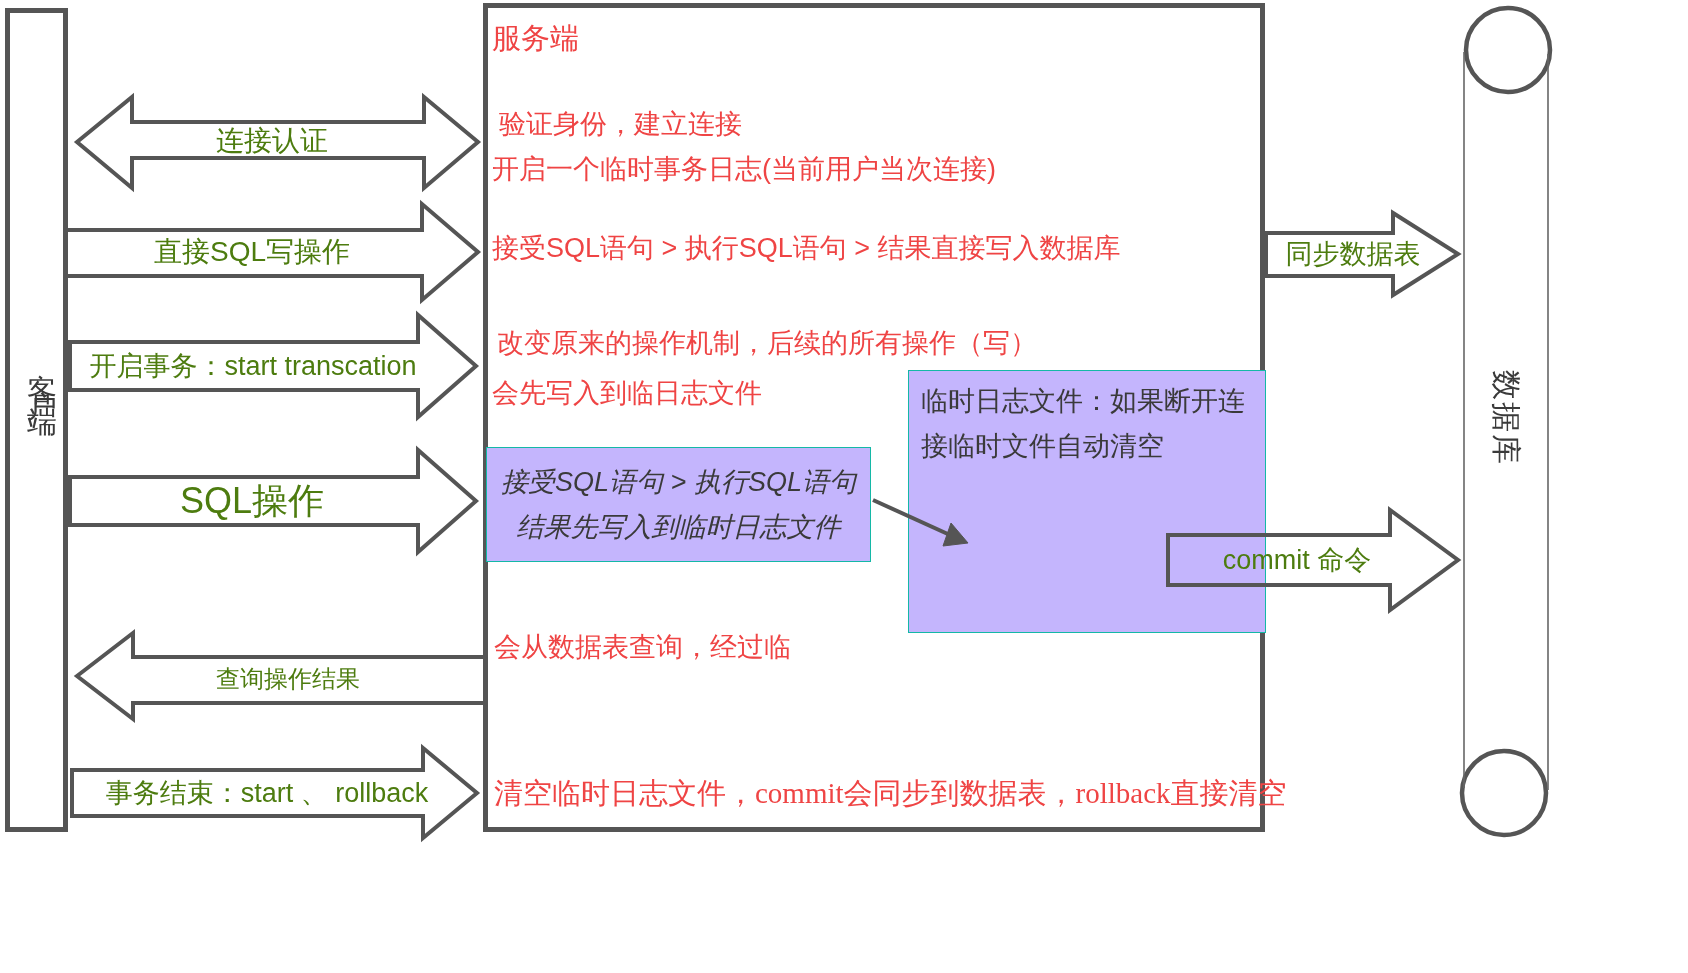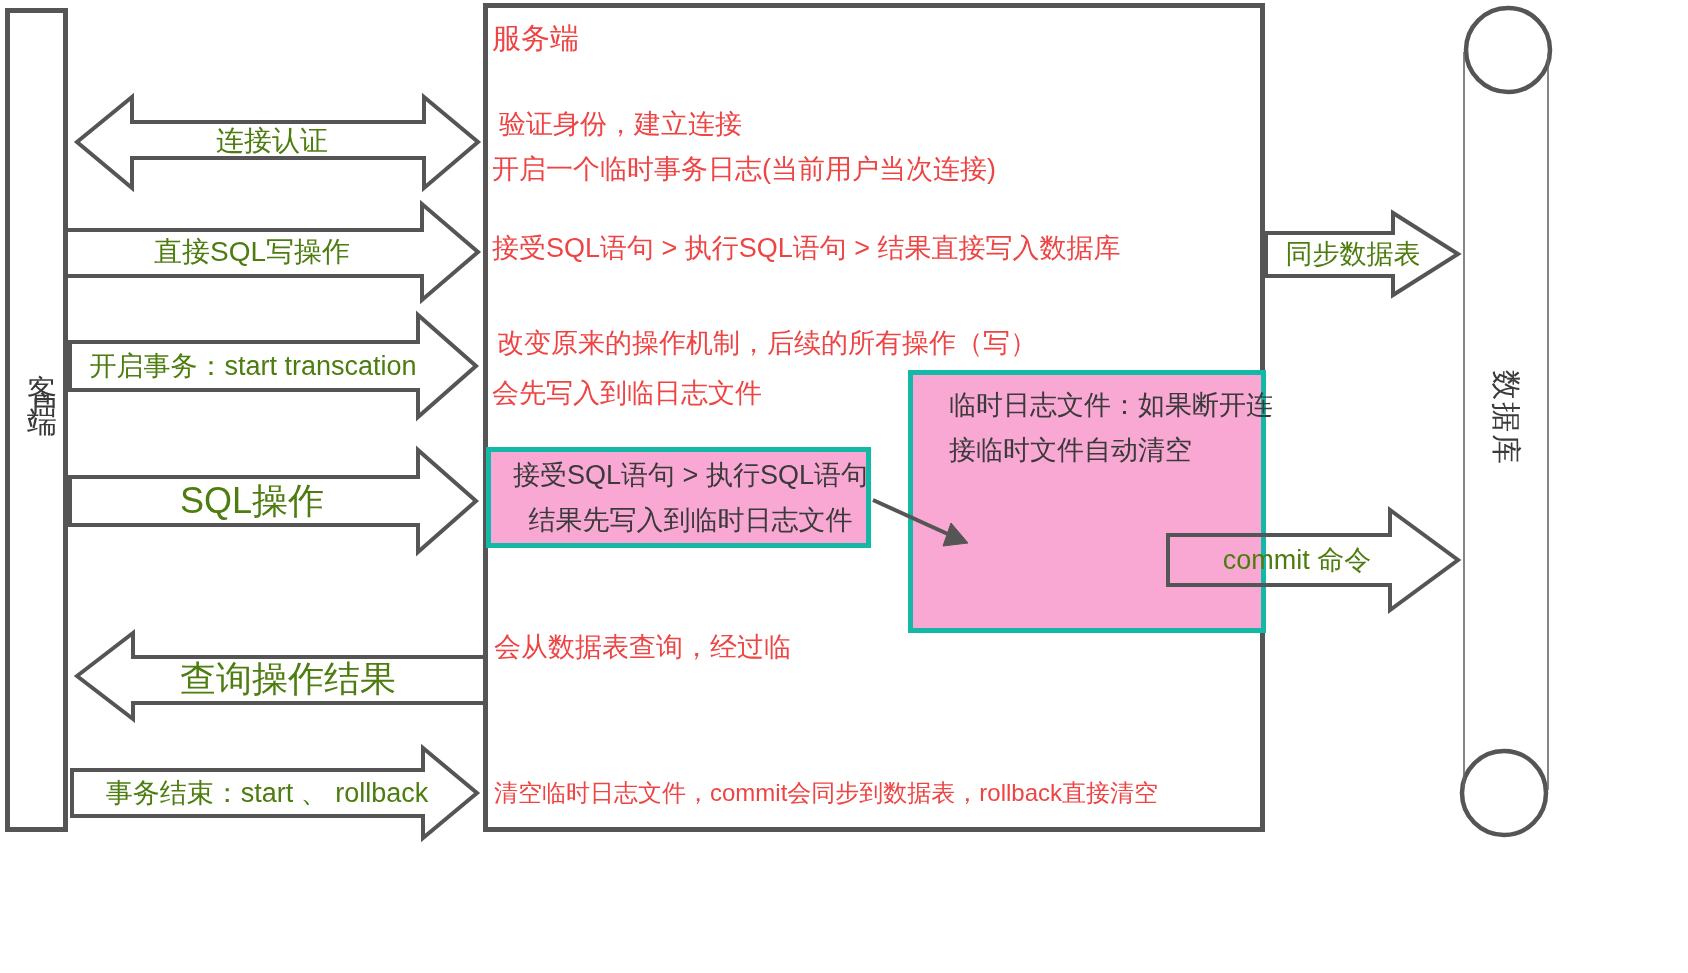--- a/index.html
+++ b/index.html
@@ -24,21 +24,21 @@
     z-index: 3;
     pointer-events: none;
   }
   .box {
     position: absolute;
     box-sizing: border-box;
     background: transparent;
     z-index: 2;
   }
   .thickbox { border: 5px solid #555555; }
-  .innerbox { border: 5px solid #14b8a6; background: #f9a8d4; padding-left: 24px; }
+  .innerbox { border: 1px solid #14b8a6; background: #c4b5fd; }
   .txt {
     position: absolute;
     white-space: nowrap;
     font-size: 27px;
     line-height: 30px;
     color: #ef4444;
     z-index: 4;
   }
   .arrow-label {
     position: absolute;
@@ -94,30 +94,30 @@
 
   <div class="box thickbox" style="left:483px; top:3px; width:782px; height:829px;"></div>
 
   <div class="txt" style="left:492px; top:23px; font-size:29px;">服务端</div>
   <div class="txt" style="left:492px; top:109px;margin-left:7px;">验证身份，建立连接</div>
   <div class="txt" style="left:492px; top:154px;">开启一个临时事务日志(当前用户当次连接)</div>
   <div class="txt" style="left:492px; top:233px;">接受SQL语句 &gt; 执行SQL语句 &gt;  结果直接写入数据库</div>
   <div class="txt" style="left:497px; top:328px;">改变原来的操作机制，后续的所有操作（写）</div>
   <div class="txt" style="left:492px; top:378px;">会先写入到临日志文件</div>
   <div class="txt" style="left:494px; top:632px;">会从数据表查询，经过临</div>
-  <div class="txt" style="left:494px; top:778px; font-size:24px;">清空临时日志文件，commit会同步到数据表，rollback直接清空</div>
+  <div class="txt" style="left:494px; top:778px; font-size:29px;font-family:Liberation Serif, serif;">清空临时日志文件，commit会同步到数据表，rollback直接清空</div>
 
   <div class="box innerbox" style="left:908px; top:370px; width:358px; height:263px; z-index:2;">
     <div class="boxtext-left">
       <div>临时日志文件：如果断开连</div>
       <div>接临时文件自动清空</div>
     </div>
   </div>
 
-  <div class="box innerbox" style="left:486px; top:447px; width:385px; height:101px;">
+  <div class="box innerbox" style="left:486px; top:447px; width:385px; height:115px;font-style:italic;">
     <div class="boxtext-center">
       <div>接受SQL语句 &gt; 执行SQL语句</div>
       <div>结果先写入到临时日志文件</div>
     </div>
   </div>
 
 
   <svg id="shapes" viewBox="0 0 1688 973" xmlns="http://www.w3.org/2000/svg">
 
     <polygon points="77,142 132,97 132,122 424,122 424,97 478,142 424,188 424,158 132,158 132,188" fill="none" stroke="#555555" stroke-width="4"></polygon>
@@ -142,20 +142,20 @@
     <circle cx="1508" cy="50" r="42" fill="none" stroke="#555555" stroke-width="4.5"></circle>
     <circle cx="1504" cy="793" r="42" fill="none" stroke="#555555" stroke-width="4.5"></circle>
     <line x1="1464" y1="52" x2="1464" y2="788" stroke="#666666" stroke-width="1.6"></line>
     <line x1="1548" y1="54" x2="1548" y2="790" stroke="#666666" stroke-width="1.6"></line>
   </svg>
 
   <div class="arrow-label" style="left:272px; top:141px; font-size:28px;">连接认证</div>
   <div class="arrow-label" style="left:252px; top:252px; font-size:28px;">直接SQL写操作</div>
   <div class="arrow-label" style="left:253px; top:366px;text-align:right;">开启事务：start transcation</div>
   <div class="arrow-label" style="left:252px; top:501px; font-size:36px;">SQL操作</div>
-  <div class="arrow-label" style="left:288px; top:679px; font-size:36px;">查询操作结果</div>
+  <div class="arrow-label" style="left:288px; top:679px; font-size:24px;">查询操作结果</div>
   <div class="arrow-label" style="left:267px; top:793px;">事务结束：start 、 rollback</div>
   <div class="arrow-label" style="left:1353px; top:254px;">同步数据表</div>
   <div class="arrow-label" style="left:1297px; top:560px;">commit 命令</div>
 
   <div class="rot90" style="left:1505px; top:418px;">数据库</div>
 
 </div>
 
 </body></html>

